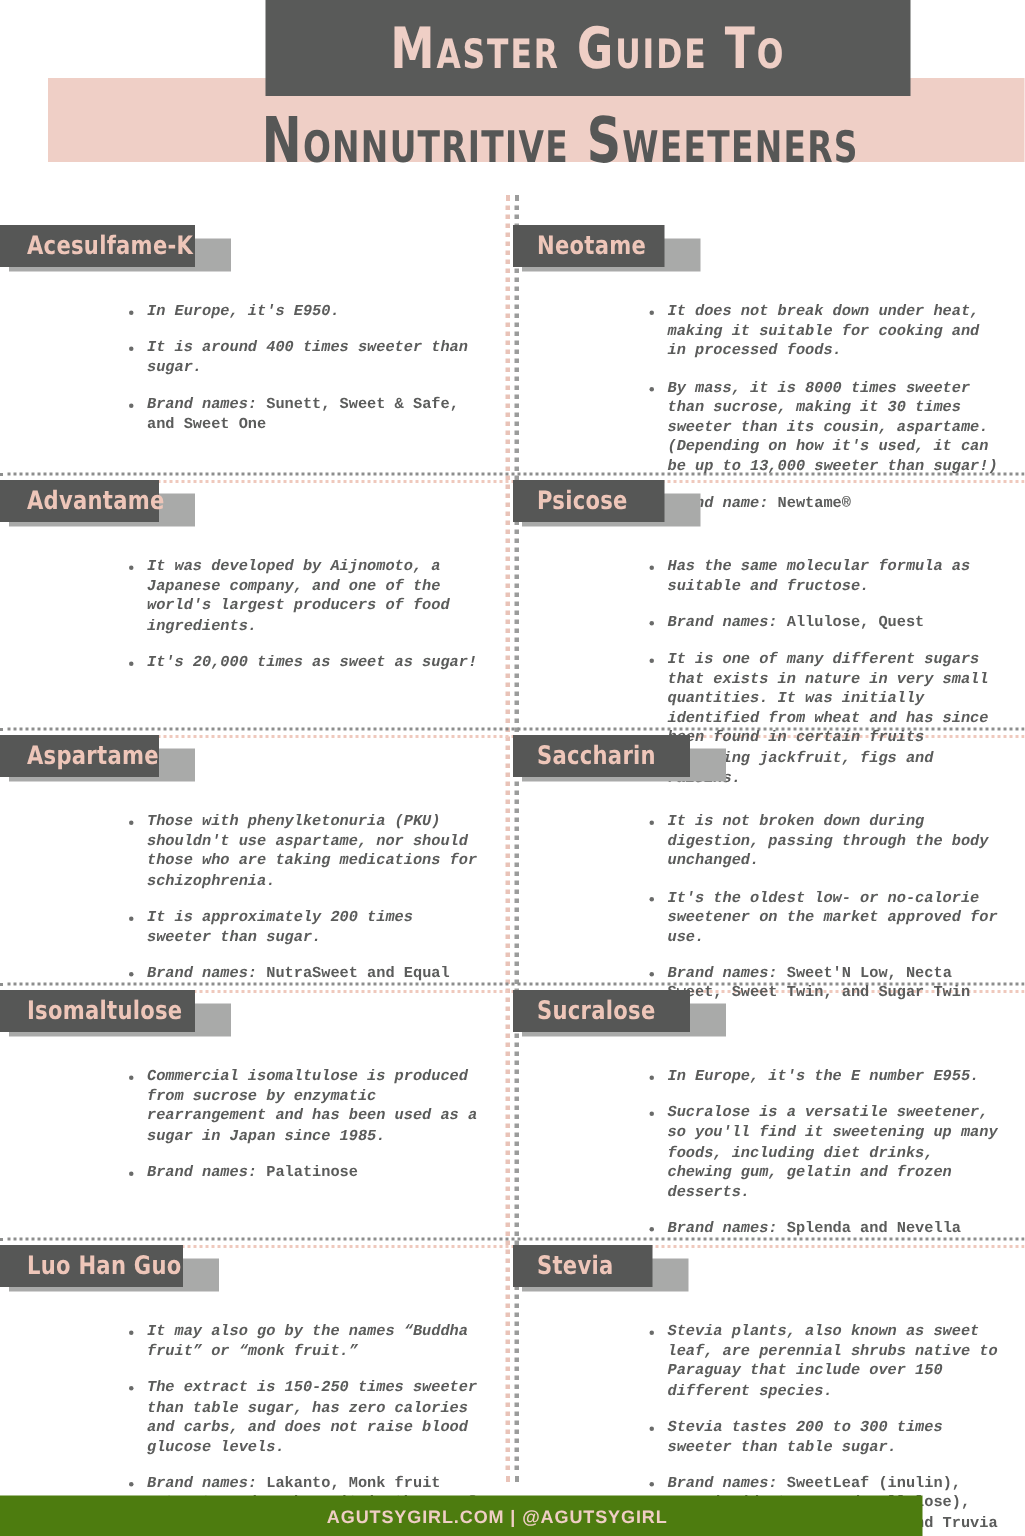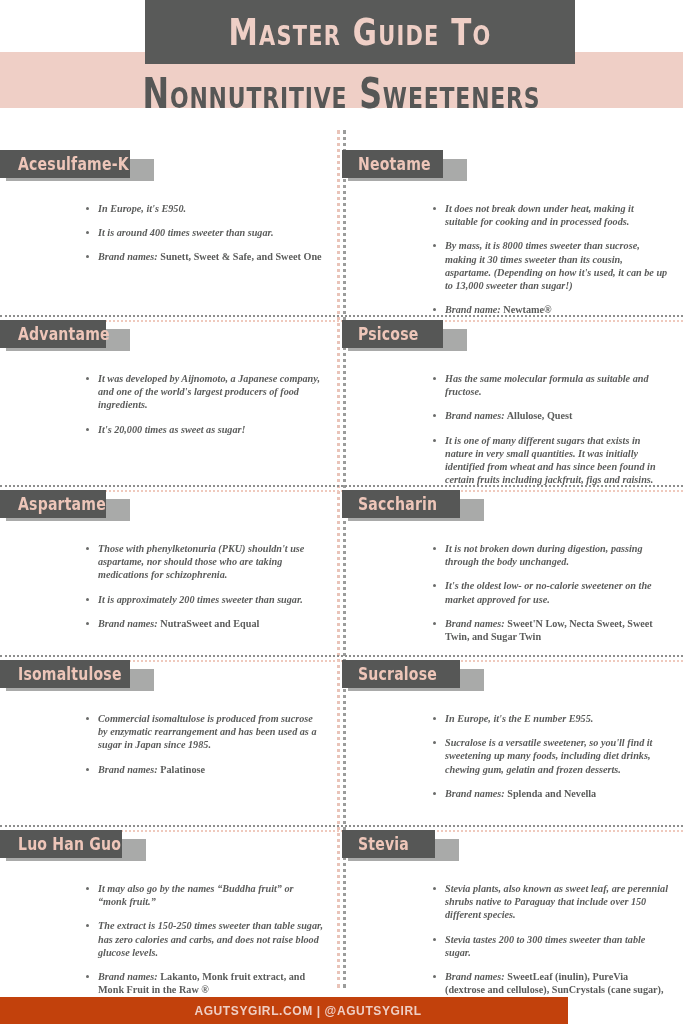--- a/index.html
+++ b/index.html
@@ -17,20 +17,21 @@
     width: 683px;
     height: 1024px;
     background: #ffffff;
   }
 
   
   .header {
     position: relative;
     height: 130px;
     width: 612px;
+    margin-left: 32px;
   }
   .header-pink-band {
     position: absolute;
     left: 0;
     top: 52px;
     width: 683px;
     height: 56px;
     background: #efcfc6;
   }
   .header-dark-box {
@@ -175,21 +176,21 @@
   ul.bullets {
     list-style: none;
     margin: 0;
     padding: 0;
   }
   ul.bullets li {
     position: relative;
     padding-left: 13px;
     margin-bottom: 11px;
     color: #5b5c5b;
-    font-family: Liberation Serif, serif;
+    font-family: Liberation Mono, monospace;
     font-style: italic;
     font-weight: bold;
     font-size: 10.2px;
     line-height: 13.2px;
   }
   ul.bullets li::before {
     content: "";
     position: absolute;
     left: 1px;
     top: 5px;
@@ -203,23 +204,23 @@
   }
 
   .col.left ul.bullets  { margin-left: 85px; margin-right: 18px; margin-top: 12px; }
   .col.right ul.bullets { margin-left: 90px; margin-right: 14px; margin-top: 12px; }
 
   
   .footer {
     position: absolute;
     left: 0;
     bottom: 0;
-    width: 568px;
+    width: 615px;
     height: 27px;
-    background: #c2410c;
+    background: #4d7c0f;
     display: flex;
     align-items: center;
     justify-content: center;
     padding-left: 48px;
   }
   .footer-text {
     color: #efcec4;
     font-family: "Liberation Sans", sans-serif;
     font-weight: bold;
     font-size: 12px;

